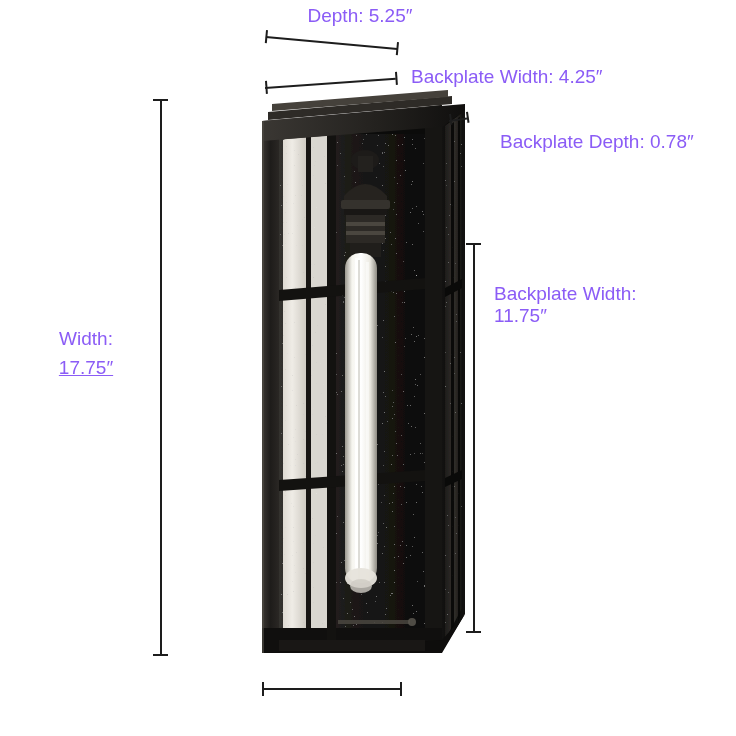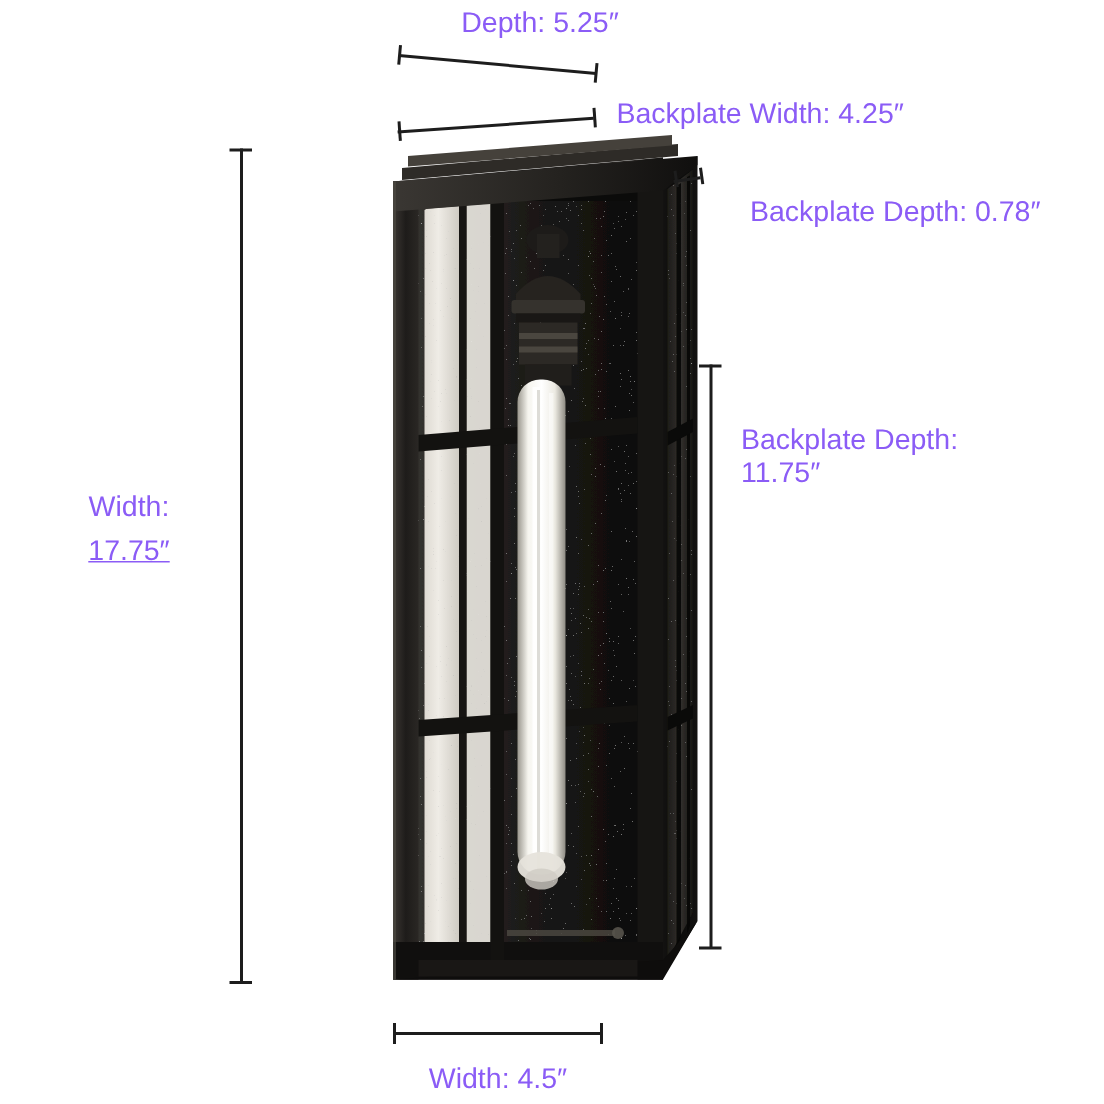--- a/index.html
+++ b/index.html
@@ -193,27 +193,26 @@
   <div class="slantcap" style="left:395px; top:72px; height:13px; transform: rotate(-4deg);"></div>
 
   <div class="label" style="left:500px; top:96px;margin-top:33px;">Backplate Depth: 0.78″</div>
   <div class="slant" style="left:449px; top:120px; width:18px; transform: rotate(-8deg);"></div>
   <div class="slantcap" style="left:449px; top:114px; height:11px; transform: rotate(-8deg);"></div>
   <div class="slantcap" style="left:466px; top:112px; height:11px; transform: rotate(-8deg);"></div>
 
   <div class="dimline vline" style="left:473px; top:243px; height:389px;"></div>
   <div class="cap-h" style="left:466px; top:243px;"></div>
   <div class="cap-h" style="left:466px; top:631px;"></div>
-  <div class="label" style="left:494px; top:281px;">Backplate Depth:</div>
+  <div class="label" style="left:494px; top:281px;">Backplate Width:</div>
   <div class="label" style="left:494px; top:303px;">11.75″</div>
 
   <div class="dimline vline" style="left:160px; top:99px; height:557px;"></div>
   <div class="cap-h" style="left:153px; top:99px;"></div>
   <div class="cap-h" style="left:153px; top:654px;"></div>
   <div class="label center" style="left:27px; top:326px; width:118px;">Width:</div>
   <div class="label center" style="left:27px; top:355px; width:118px;text-decoration:underline;">17.75″</div>
 
   <div class="dimline" style="left:262px; top:688px; width:140px; height:2px;"></div>
   <div class="cap-v" style="left:262px; top:682px;"></div>
   <div class="cap-v" style="left:400px; top:682px;"></div>
-  <div class="label center" style="left:212px; top:707px; width:240px;">Width: 4.5″</div>
 
 </div>
 
 </body></html>

